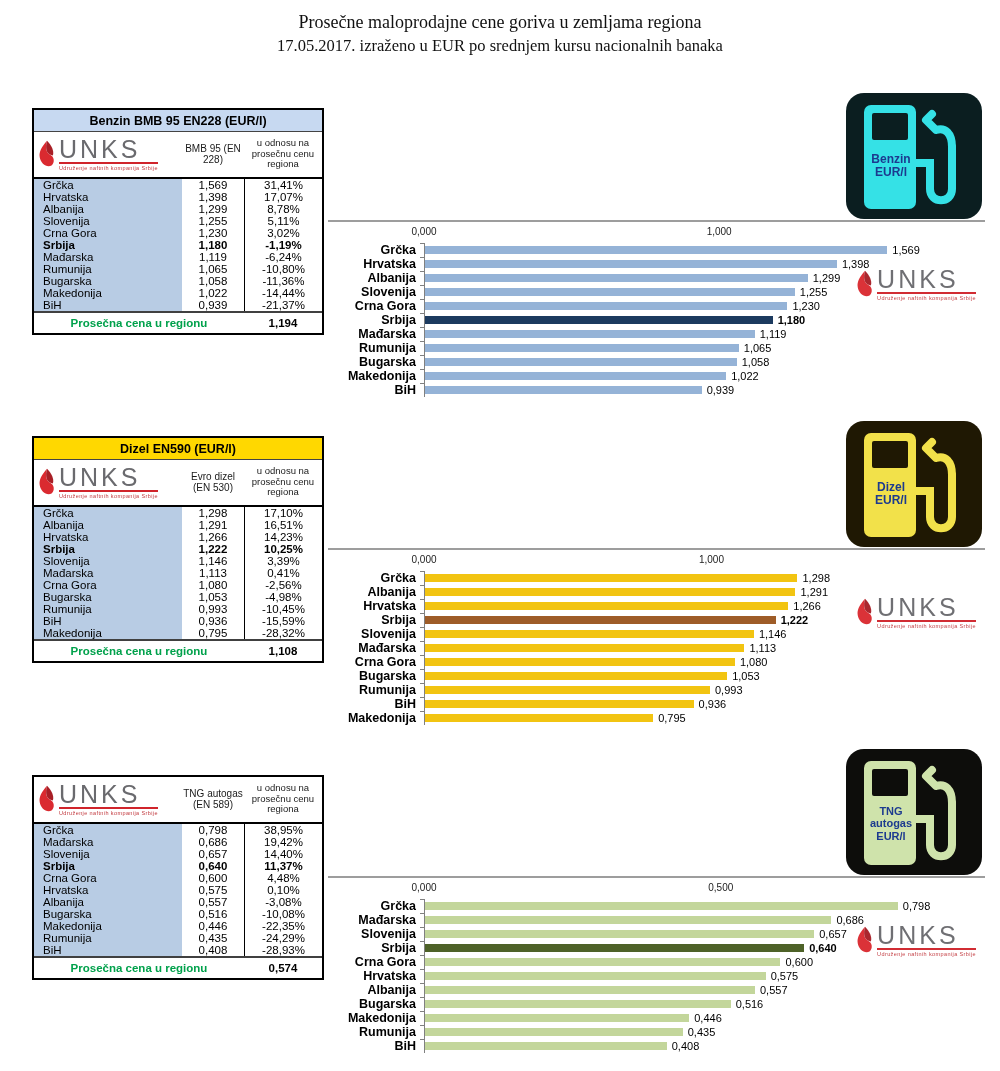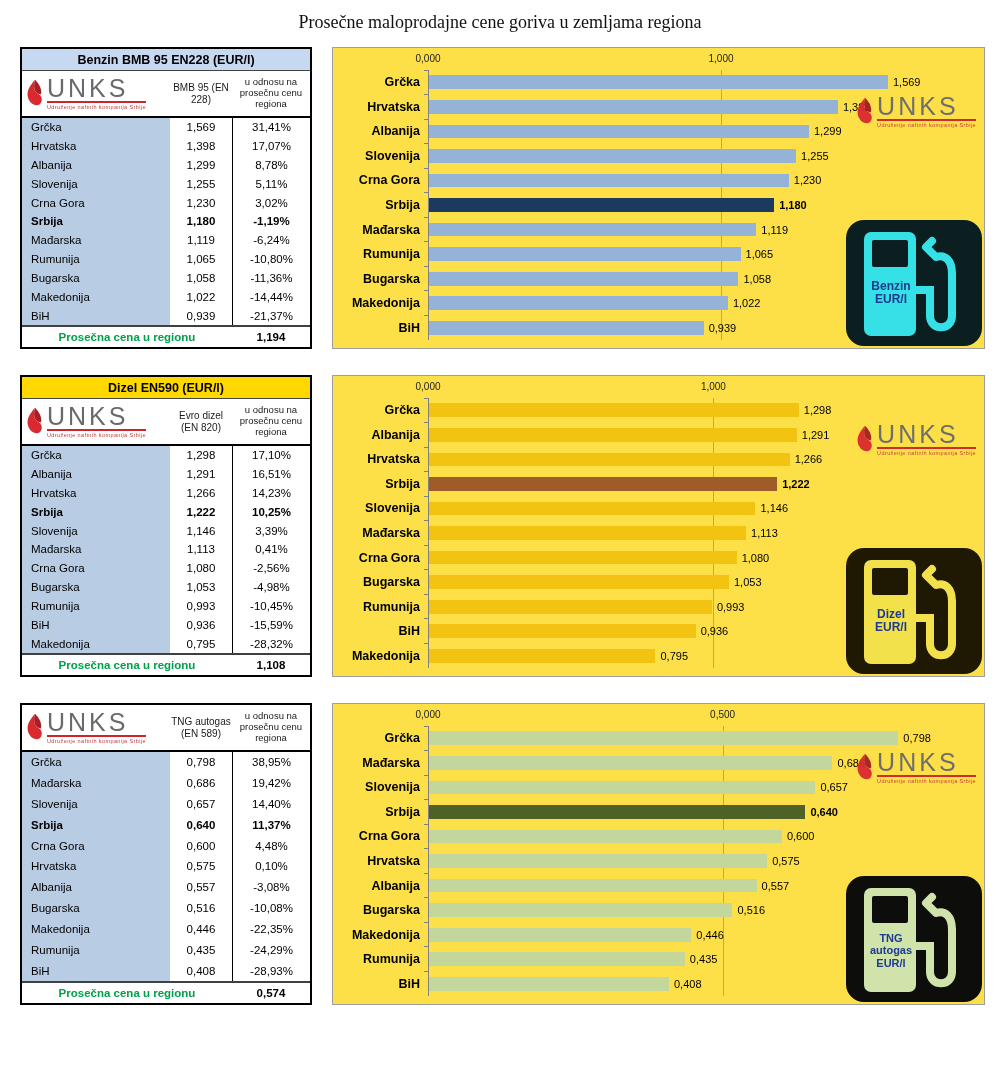--- a/index.html
+++ b/index.html
@@ -6,21 +6,21 @@
   body {
     width: 1000px; height: 1071px; background: #fff;
     font-family: "Liberation Sans", sans-serif; color: #000;
   }
   
   .page-header { text-align: center; padding-top: 12px; margin-bottom: 14px; }
   .page-title { font-family: "Liberation Serif", serif; font-size: 18px; color: #111; }
   .page-subtitle { font-family: "Liberation Serif", serif; font-size: 16.5px; color: #111; margin-top: 3px; }
 
   
-  .section { display: flex; gap: 20px; margin: 0 15px 26px 20px; height: 302px; }
+  .section { display: flex; gap: 4px; margin: 0 15px 26px 32px; height: 302px; align-items: center; }
 
   
   .table-panel { width: 292px; border: 2px solid #000; background: #fff; display: flex; flex-direction: column; font-size: 11.5px; }
   .t-title { background: var(--hdr); font-weight: bold; font-size: 12.5px; text-align: center; padding: 4px 0 3px; border-bottom: 1px solid #444; }
   .t-colhead { display: flex; height: 47px; border-bottom: 2px solid #000; align-items: center; }
   .t-logo-cell { width: 148px; padding-left: 3px; }
   .t-valhead { width: 62px; font-size: 10px; text-align: center; line-height: 1.15; color: #1a1a1a; }
   .t-relhead { flex: 1; font-size: 9.5px; text-align: center; line-height: 1.15; padding: 0 4px; color: #1a1a1a; }
   .table-body { flex: 1; display: flex; flex-direction: column; }
   .trow { flex: 1; display: flex; align-items: stretch; }
@@ -62,20 +62,21 @@
   .pump { position: absolute; right: 2px; bottom: 2px; width: 136px; height: 126px; border-radius: 18px; background: var(--icon-bg); overflow: hidden; }
   .pump svg { position: absolute; left: 16px; top: 8px; }
   .pump-text { position: absolute; left: 20px; top: 60px; width: 50px; text-align: center; color: #1c3a8f; font-weight: bold; font-size: 12px; line-height: 1.12; }
   .section:nth-of-type(3) .pump-text { font-size: 11px; top: 56px; }
 </style>
 </head>
 <body>
 
 <div class="page-header">
   <div class="page-title">Prosečne maloprodajne cene goriva u zemljama regiona</div>
+  <div class="page-subtitle">17.05.2017. izraženo u EUR po srednjem kursu nacionalnih banaka</div>
 </div>
 
 <div id="sections-root">
     <div class="section" style="--hdr: #c7d9f1; --bar: #95b3d7; --barhl: #1c3a5f; --icon-bg: #0b1e20; --icon-accent: #35e1e6;">
     <div class="table-panel">
       <div class="t-title">Benzin BMB 95 EN228 (EUR/l)</div>
       <div class="t-colhead">
         <div class="t-logo-cell">
   <div class="unks">
     <svg class="unks-flame" viewBox="0 0 22 32">
@@ -275,21 +276,21 @@
     <svg class="unks-flame" viewBox="0 0 22 32">
       <path d="M11 1 C5 8 2 13 3 19 C4 26 11 31 16 28 C20 25 19 18 14 16 C10 14 9 8 11 1 Z" fill="#da2a30"></path>
       <path d="M14 16 C10 14 9 8 11 1 C16 6 19 12 17.5 17 Z" fill="#a81f26"></path>
     </svg>
     <div class="unks-right">
       <div class="unks-name">UNKS</div>
       <div class="unks-tag">Udruženje naftnih kompanija Srbije</div>
     </div>
   </div>
 </div>
-        <div class="t-valhead">Evro dizel (EN 820)</div>
+        <div class="t-valhead">Evro dizel (EN 530)</div>
         <div class="t-relhead">u odnosu na prosečnu cenu regiona</div>
       </div>
       <div class="table-body">
           <div class="trow">
             <div class="tc country">Grčka</div>
             <div class="tc val">1,298</div>
             <div class="tc rel">17,10%</div>
           </div>
           <div class="trow">
             <div class="tc country">Albanija</div>

